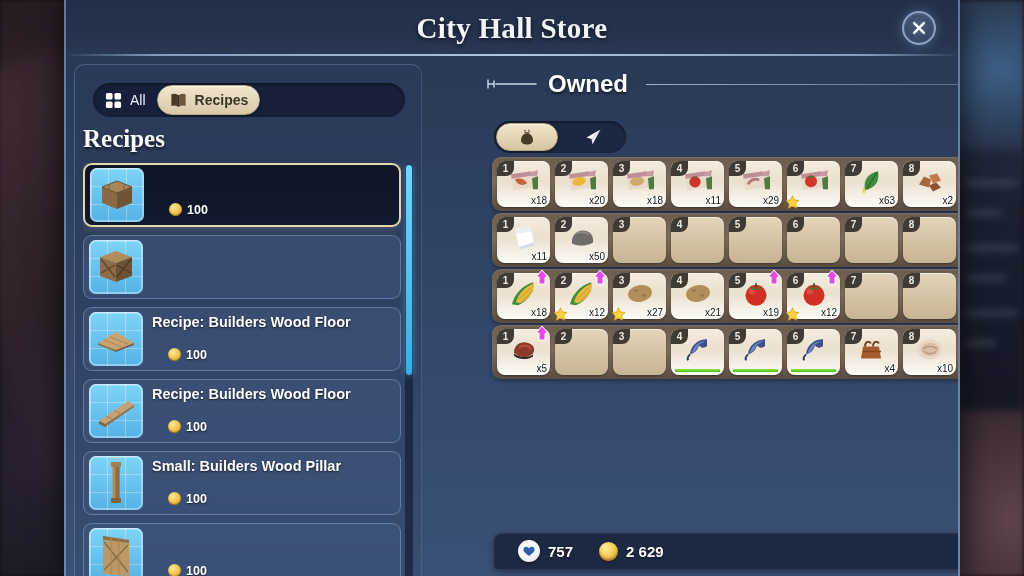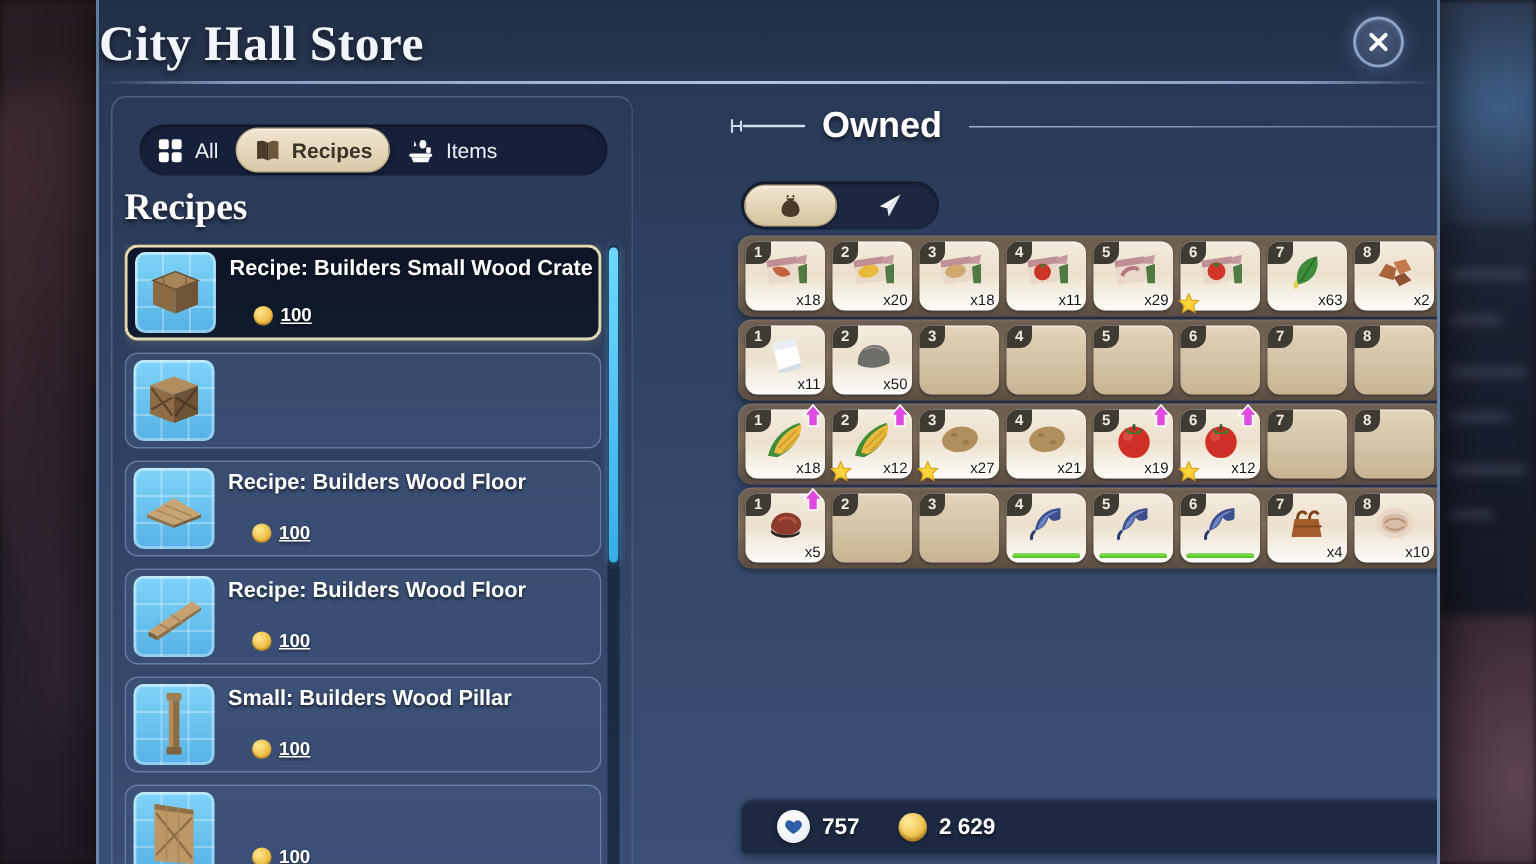--- a/index.html
+++ b/index.html
@@ -53,23 +53,23 @@
   #titlebar {
     position: absolute; left: 0; top: 0; width: 100%; height: 56px;
     background: linear-gradient(180deg, #222f48 0%, #26334e 70%, #2a3957 100%);
   }
   #titlebar:after {
     content: ""; position: absolute; left: 0; right: 0; bottom: 0; height: 2px;
     background: linear-gradient(90deg, rgba(150,180,215,0) 0%, rgba(160,190,225,.75) 10%,
                 rgba(190,215,240,.9) 50%, rgba(160,190,225,.75) 90%, rgba(150,180,215,0) 100%);
   }
   #title {
-    position: absolute; left: 0; right: 0; top: 12px; text-align: left;
+    position: absolute; left: 0; right: 0; top: 12px; text-align: center;
     font-family: "Liberation Serif", serif;
-    font-size: 33px; font-weight: 700; color: #f2f6fb; letter-spacing: .3px;
+    font-size: 29px; font-weight: 700; color: #f2f6fb; letter-spacing: .3px;
     text-shadow: 0 2px 4px rgba(0,0,0,.6);
   }
   #close-btn {
     position: absolute; right: 22px; top: 11px; width: 34px; height: 34px;
     border-radius: 50%;
     background: radial-gradient(circle at 50% 42%, #4b5e80 0%, #3a4a68 60%, #2d3b55 100%);
     border: 2px solid #8ba3c6;
     box-shadow: 0 0 12px rgba(120,155,200,.45), inset 0 1px 3px rgba(255,255,255,.18);
     display: flex; align-items: center; justify-content: center;
     cursor: pointer;
@@ -147,24 +147,23 @@
   .recipe .thumb svg { position: relative; z-index: 1; }
   .recipe .meta { flex: 1; min-width: 0; padding-left: 9px; position: relative; height: 100%; }
   .recipe .rname {
     position: absolute; top: 6px; left: 9px; right: -8px;
     font-size: 14.5px; font-weight: 600; color: #ffffff;
     white-space: nowrap; overflow: hidden;
     text-shadow: 0 1px 2px rgba(0,0,0,.65);
   }
   .recipe .price {
     position: absolute; bottom: 8px; left: 25px;
-    display: flex; align-items: flex-end; gap: 5px;
+    display: flex; align-items: flex-start; gap: 5px;
     font-size: 12.5px; font-weight: 700; color: #ffffff;
     text-shadow: 0 1px 2px rgba(0,0,0,.65);
-    text-decoration: underline;
   }
   .coin {
     width: 13px; height: 13px; border-radius: 50%; flex: none;
     background: radial-gradient(circle at 35% 32%, #ffe890 0%, #f0c04a 55%, #c2902a 100%);
     box-shadow: inset 0 -1px 1px rgba(120,80,10,.6);
   }
 
   #scrollbar-track {
     position: absolute; left: 330px; top: 98px; width: 8px; bottom: 4px;
     background: rgba(10,18,34,.55); border-radius: 4px;
@@ -325,47 +324,36 @@
 
       <div class="tab active">
         <svg class="ticon" viewBox="0 0 20 20">
           <path d="M2.5 3.5 C5 2.6 7.5 2.8 9.4 4.2 L9.4 16.6 C7.5 15.2 5 15 2.5 15.9 Z" fill="#4a3b28"></path>
           <path d="M17.5 3.5 C15 2.6 12.5 2.8 10.6 4.2 L10.6 16.6 C12.5 15.2 15 15 17.5 15.9 Z" fill="#6b573c"></path>
           <path d="M9.4 4.2 L10.6 4.2 L10.6 16.6 L9.4 16.6 Z" fill="#3a2e1f"></path>
         </svg>
         <span>Recipes</span>
       </div>
 
-      <div class="tab">
-        <svg class="ticon" viewBox="0 0 20 20">
-          <path d="M5 7 L5.8 3 L7 6.5 Z" fill="#ffffff"></path>
-          <ellipse cx="11.5" cy="5.4" rx="2.4" ry="3" fill="#ffffff"></ellipse>
-          <rect x="13.8" y="7.5" width="3.2" height="4.2" rx="1" fill="#ffffff"></rect>
-          <rect x="2" y="12" width="16" height="2.4" rx="1.2" fill="#ffffff"></rect>
-          <path d="M3.4 14.6 L16.6 14.6 L15.2 18 L4.8 18 Z" fill="#ffffff"></path>
-        </svg>
-        <span>Items</span>
-      </div>
     </div>
 
     <div id="recipes-heading">Recipes</div>
 
     <div id="recipe-list">
         <div class="recipe selected">
           <div class="thumb">
             <svg width="42" height="40" viewBox="0 0 42 40">
               <path d="M6 12 L21 6 L36 12 L21 18 Z" fill="#a9855a"></path>
               <path d="M6 12 L21 18 L21 34 L6 28 Z" fill="#8a6a44"></path>
               <path d="M36 12 L21 18 L21 34 L36 28 Z" fill="#6f5436"></path>
               <path d="M6 12 L21 6 L36 12 L21 18 Z" fill="none" stroke="#6b5135" stroke-width="1"></path>
               <path d="M13 9.5 L13 15.5 M28 9.5 L28 15.5" stroke="#7d6140" stroke-width="1"></path>
             </svg>
           </div>
      <div class="meta">
-       <div class="rname">Recipe: Builders Small Wood Crate</div>
        <div class="price">
          <span class="coin"></span>
          <span>100</span>
        </div>
      </div>
         </div>
         <div class="recipe">
           <div class="thumb">
             <svg width="44" height="42" viewBox="0 0 44 42">
               <path d="M6 11 L22 5 L38 11 L22 17 Z" fill="#b08c5f"></path>

